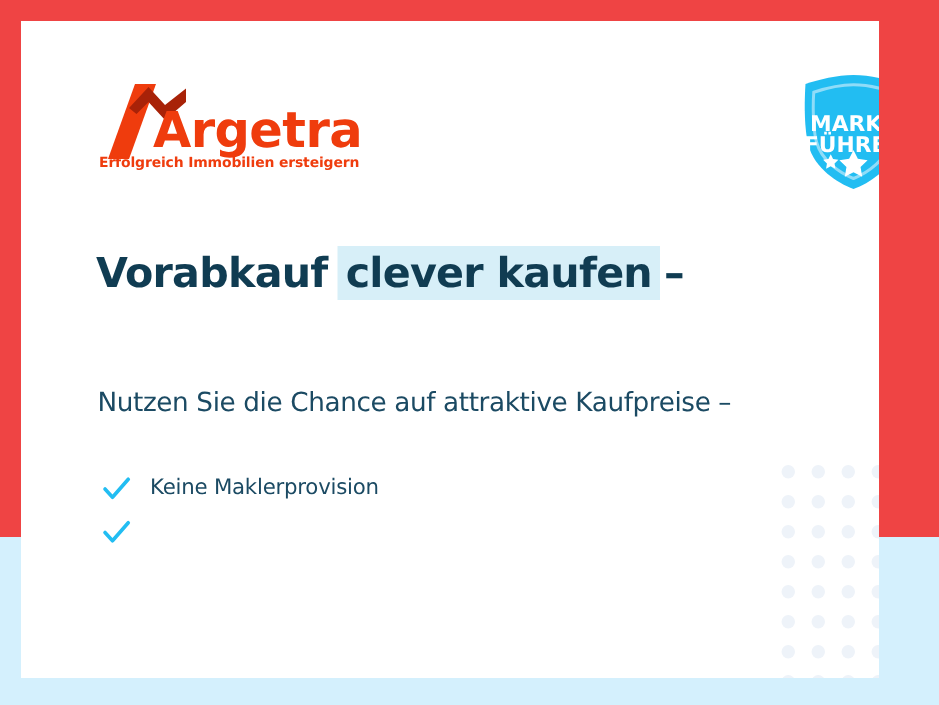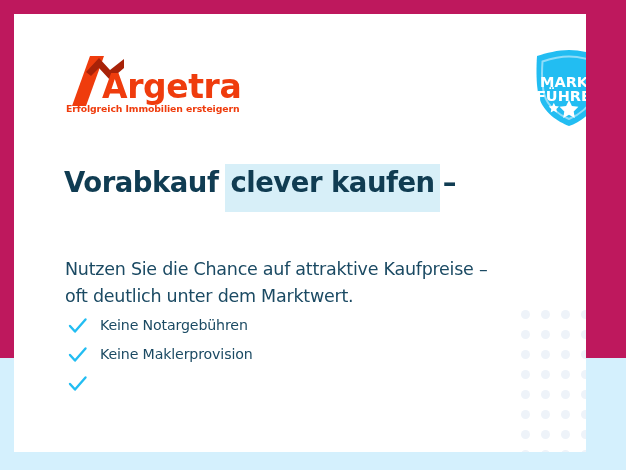--- a/index.html
+++ b/index.html
@@ -13,21 +13,21 @@
     overflow: hidden;
     background: #d4f0fd;
     font-family: "Liberation Sans", sans-serif;
     -webkit-font-smoothing: antialiased;
   }
 
   .frame {
     position: relative;
     width: 626px;
     height: 358px;
-    background: #be185d;
+    background: #ef4444;
     box-sizing: border-box;
   }
 
   .card {
     position: absolute;
     left: 14px;
     top: 14px;
     width: 572px;
     height: 438px;
     background: #ffffff;
@@ -109,21 +109,21 @@
     font-family: "DejaVu Sans", sans-serif;
     font-size: 27.5px;
     font-weight: bold;
     line-height: 35px;
     letter-spacing: -0.5px;
     color: #103c52;
   }
   .headline .hl-line { display: block; white-space: nowrap; }
   .hl-mark {
     background: #d7eff8;
-    padding: 2px 5px 14px 5px;
+    padding: 2px 5px 2px 5px;
     margin-left: -2px;
     box-decoration-break: clone;
   }
   .hl-dash { margin-left: 3px; }
 
   
   .subhead {
     position: absolute;
     left: 51px;
     top: 224px;
@@ -230,32 +230,23 @@
         </g>
       </svg>
     </div>
 
     <h1 class="headline">
       <span class="hl-line"><span>Vorabkauf </span><span class="hl-mark">clever kaufen</span><span class="hl-dash">–</span></span>
     </h1>
 
     <p class="subhead">
       <span>Nutzen Sie die Chance auf attraktive Kaufpreise –</span>
-      <span>oft deutlich unter dem Marktwert.</span>
     </p>
 
     <ul class="bullets" style="list-style:none;margin:0;padding:0;">
-      <li class="bullet">
-        <span class="check-icon">
-          <svg viewBox="0 0 21 21" width="21" height="21" aria-hidden="true">
-            <path d="M3 11 L8 16.5 L18.5 4.5" fill="none" stroke="#22bdf2" stroke-width="2.4" stroke-linecap="round" stroke-linejoin="round"></path>
-          </svg>
-        </span>
-        <span class="bullet-label">Keine Notargebühren</span>
-      </li>
       <li class="bullet">
         <span class="check-icon">
           <svg viewBox="0 0 21 21" width="21" height="21" aria-hidden="true">
             <path d="M3 11 L8 16.5 L18.5 4.5" fill="none" stroke="#22bdf2" stroke-width="2.4" stroke-linecap="round" stroke-linejoin="round"></path>
           </svg>
         </span>
         <span class="bullet-label">Keine Maklerprovision</span>
       </li>
       <li class="bullet">
         <span class="check-icon">

